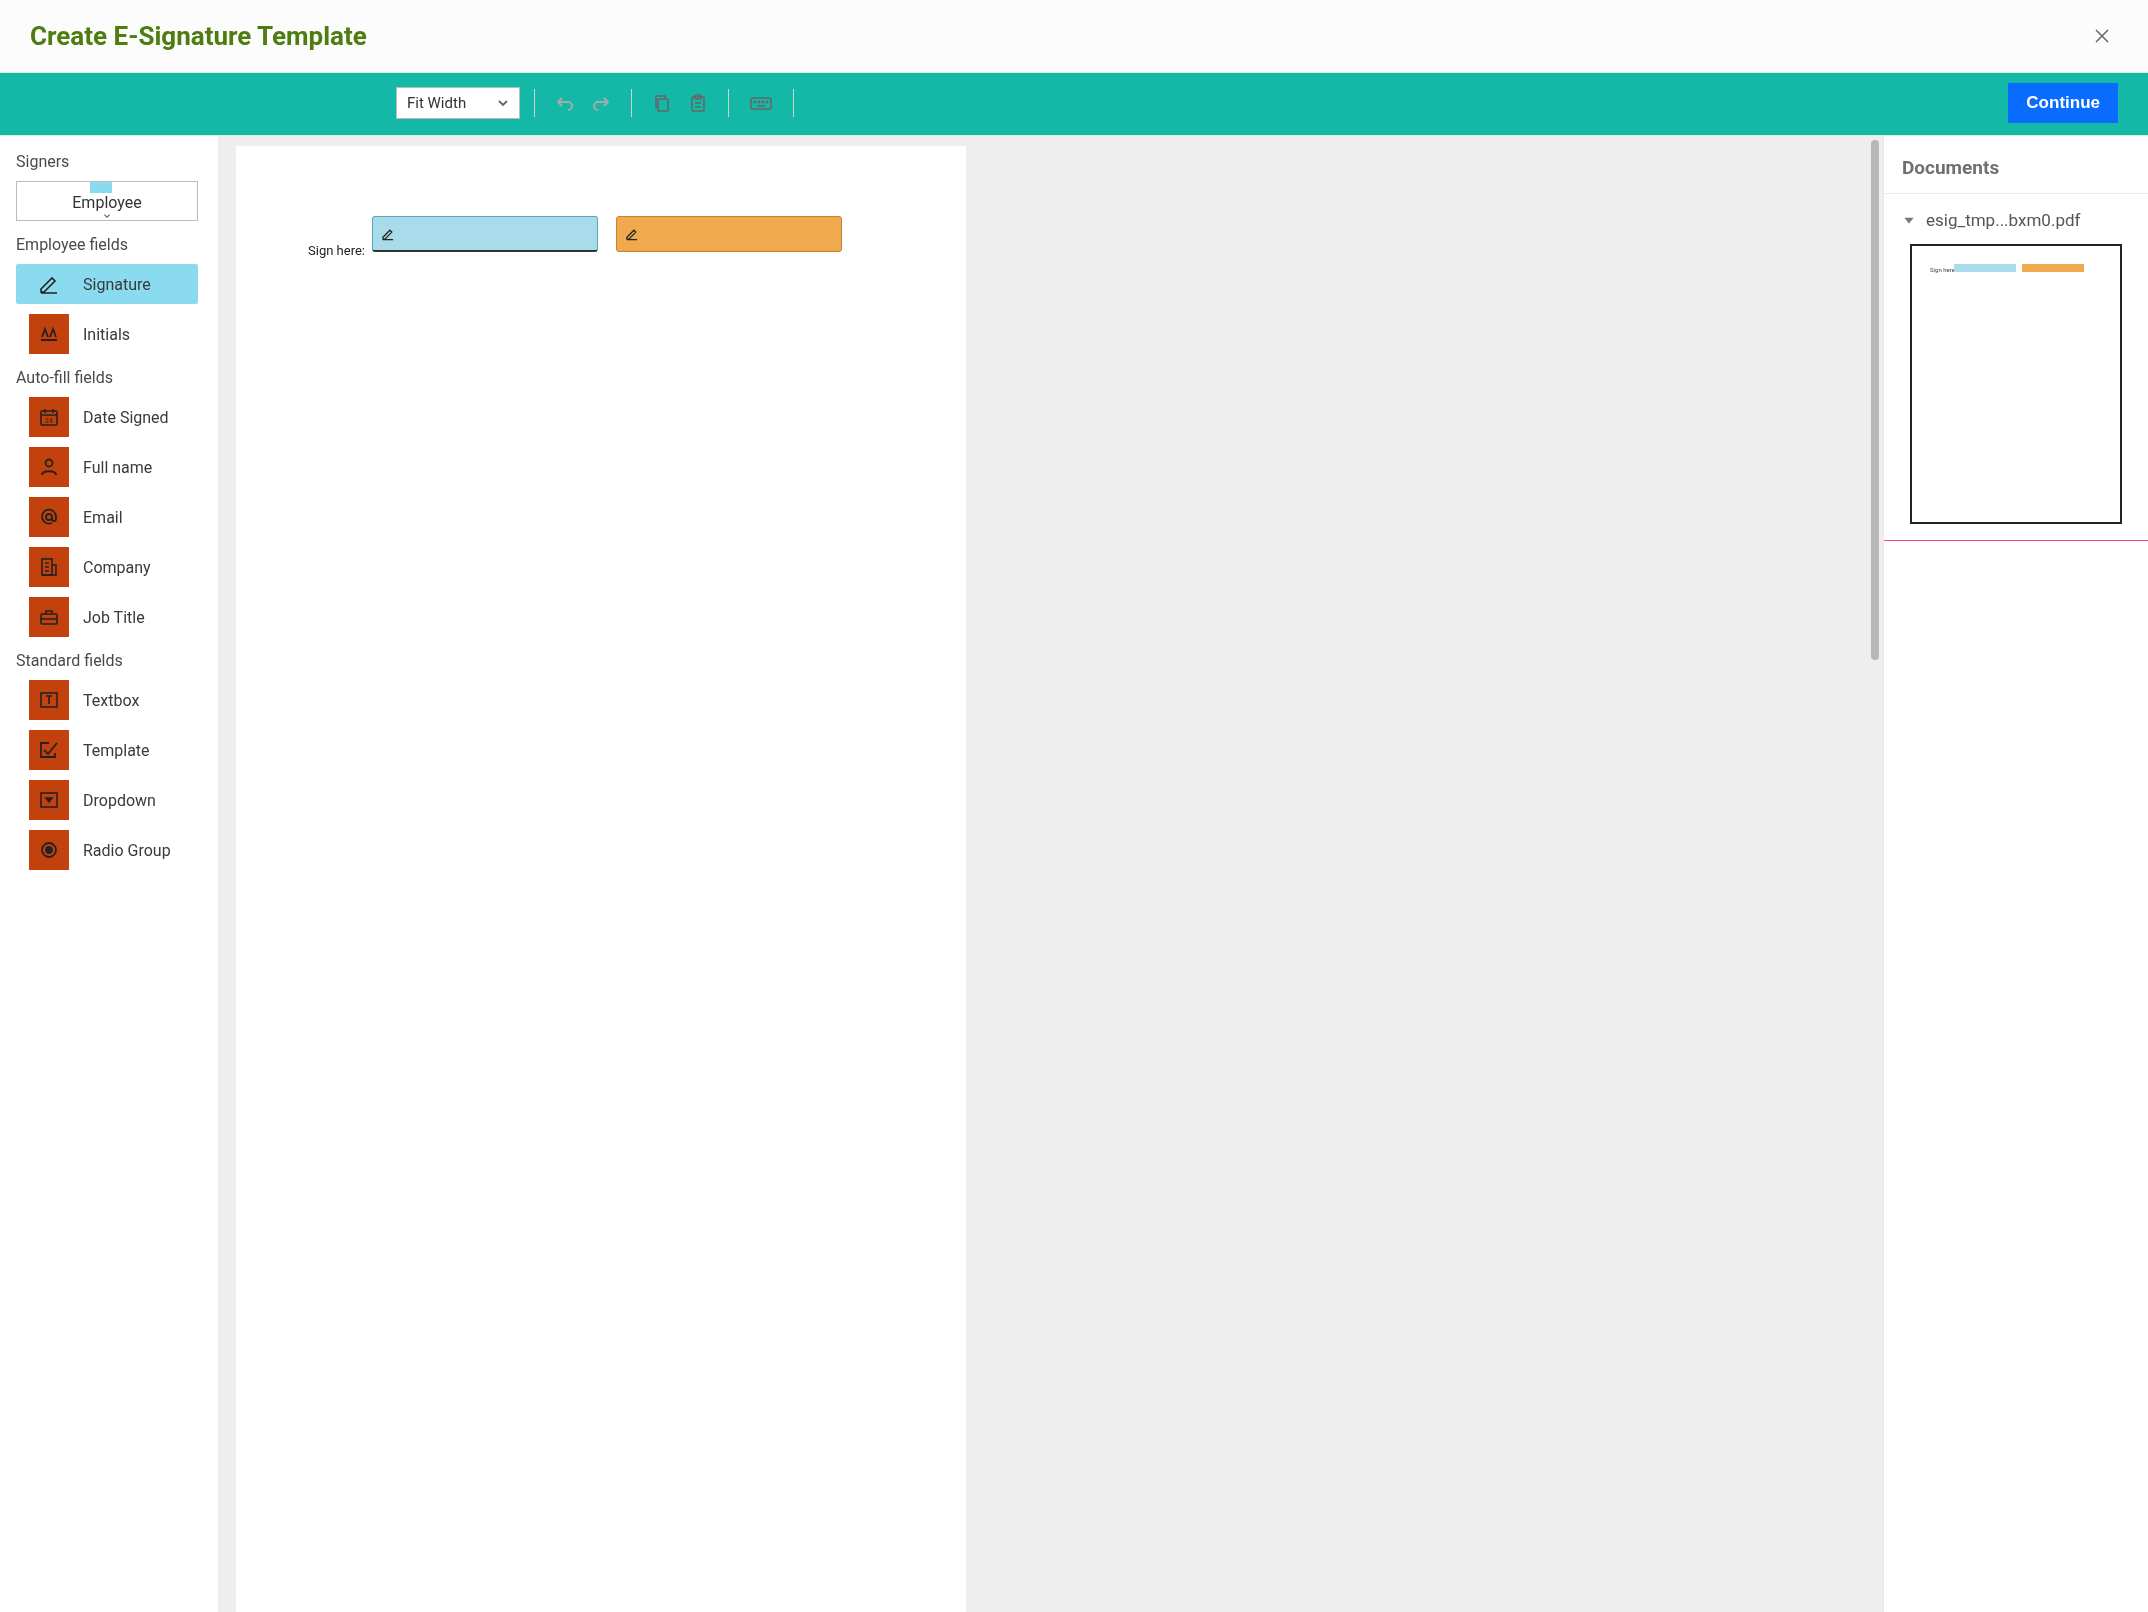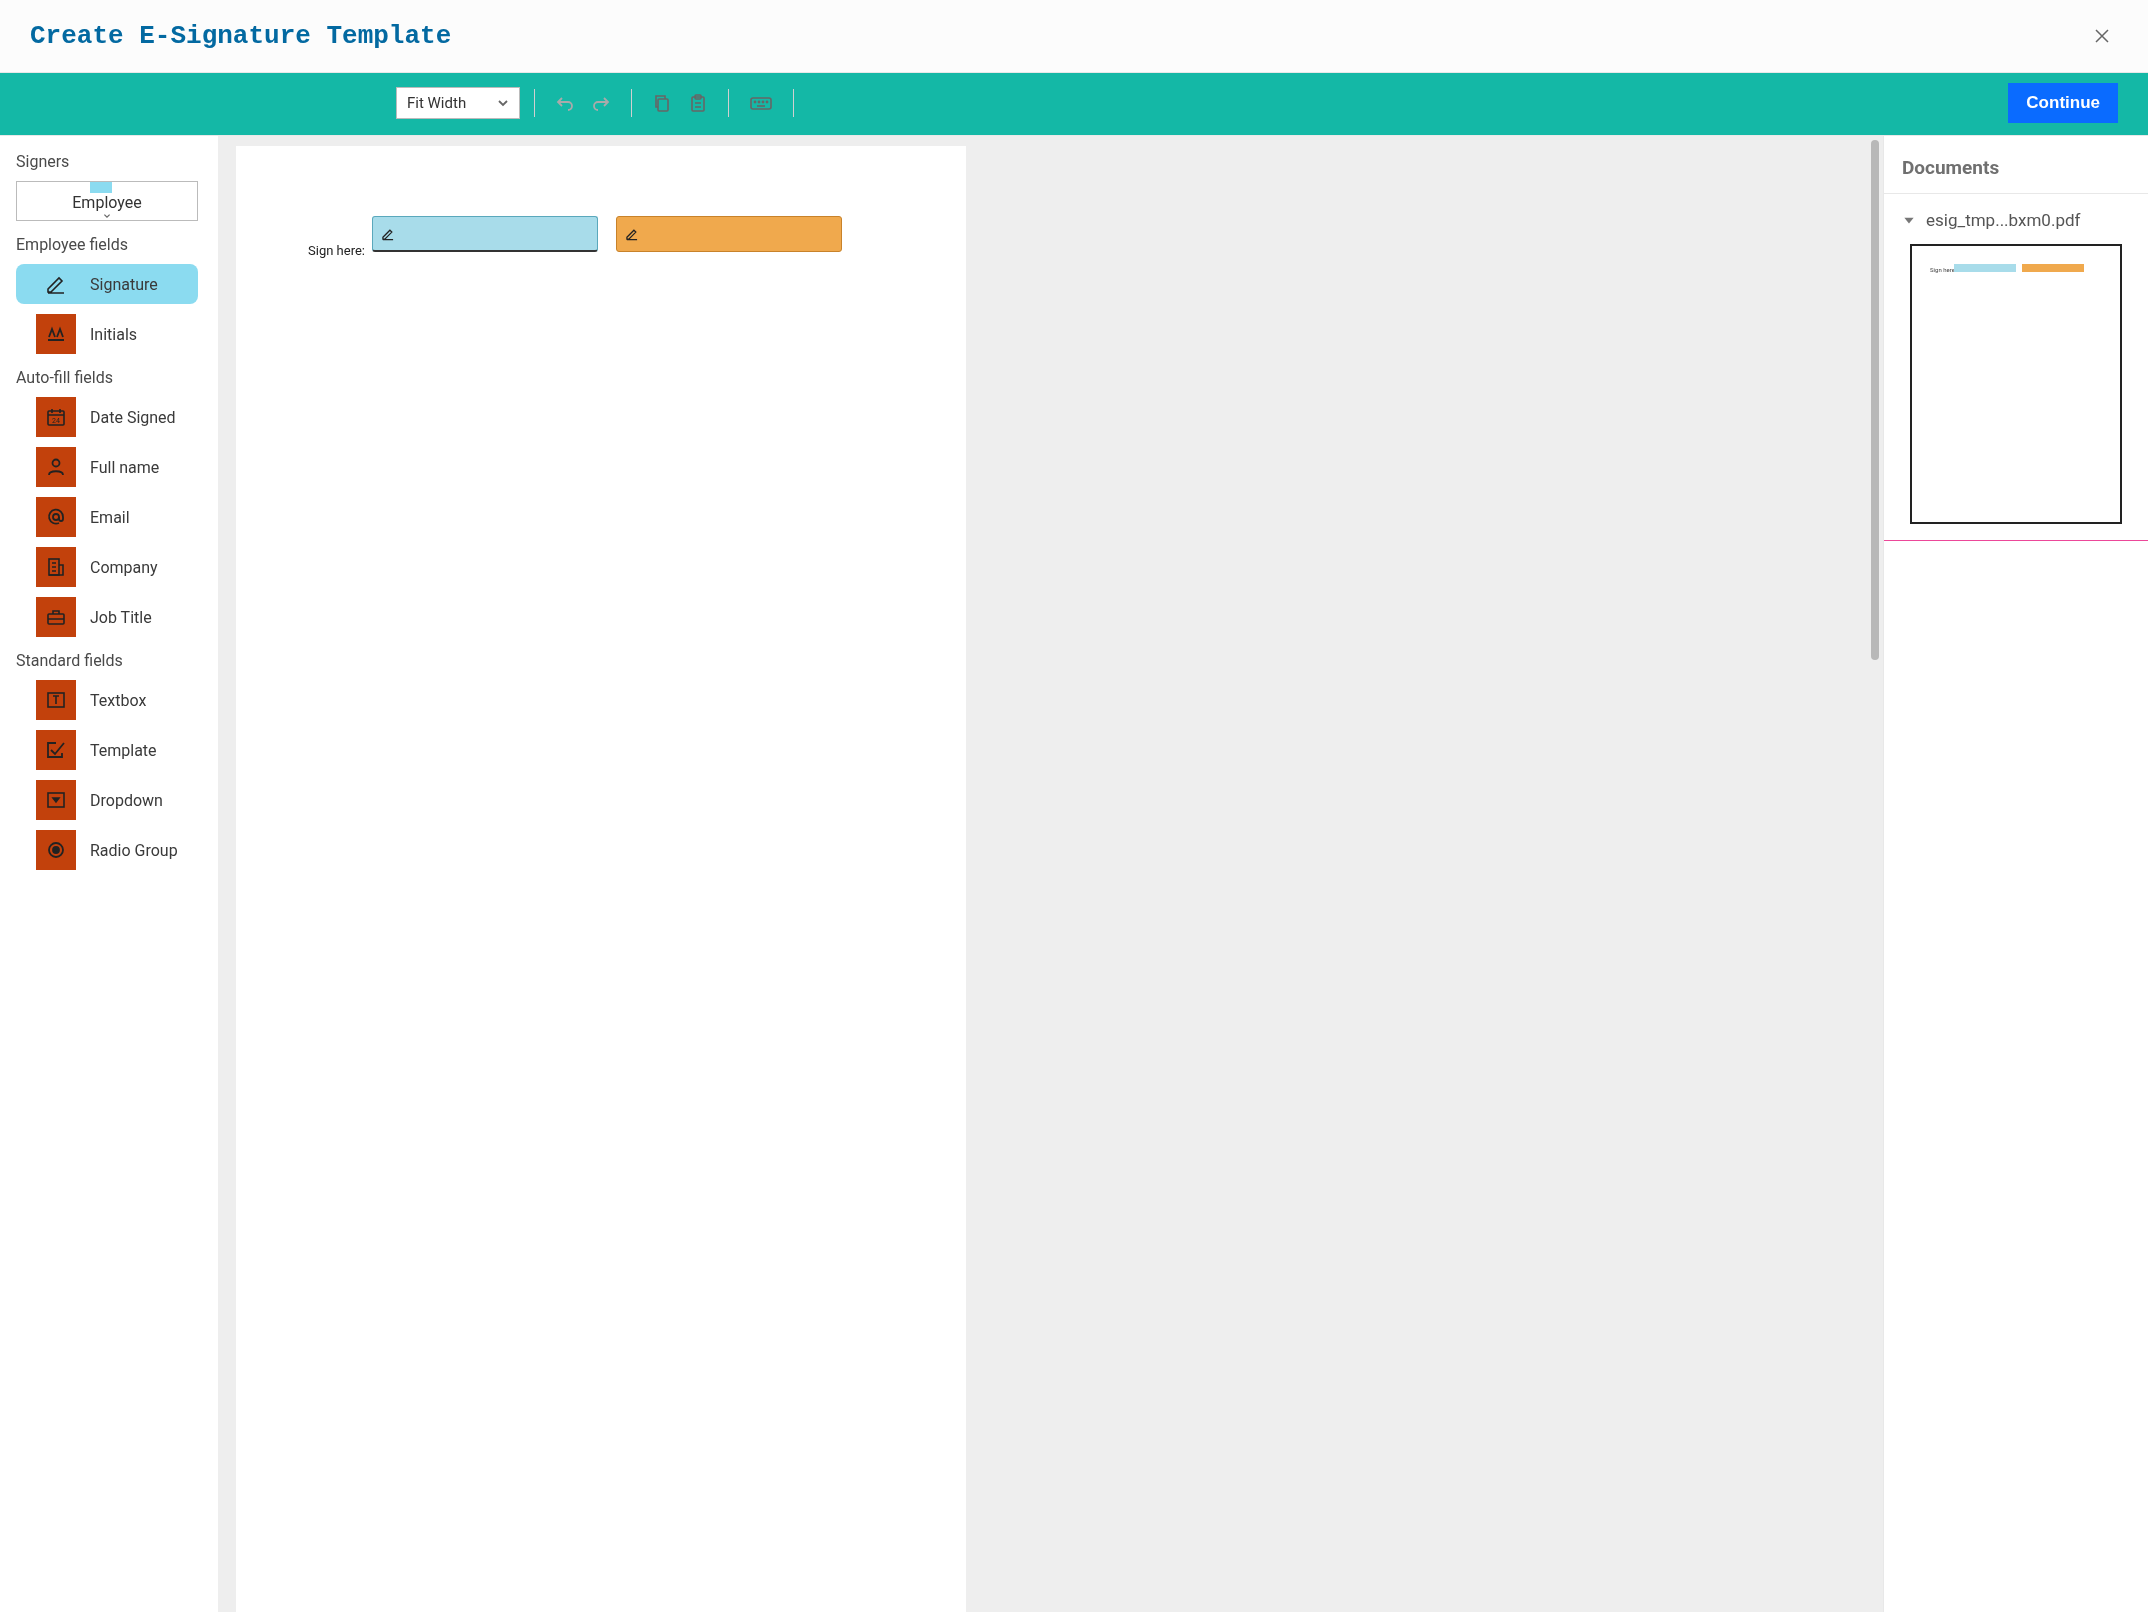--- a/index.html
+++ b/index.html
@@ -2,21 +2,21 @@
 <html><head>
 <meta charset="utf-8">
 <style>
 * { box-sizing: border-box; margin: 0; padding: 0; }
 body { font-family: -apple-system, BlinkMacSystemFont, "Segoe UI", Roboto, Helvetica, Arial, sans-serif; background: #fff; color: #333; }
 
 .header {
   display: flex; align-items: center; justify-content: space-between;
   padding: 20px 30px; border-bottom: 1px solid #e8e8e8; background: #fcfcfc;
 }
-.header h1 { font-size: 26px; font-weight: 700; color: #0369a1; font-family: Liberation Mono, monospace; }
+.header h1 { font-size: 26px; font-weight: 700; color: #4d7c0f; }
 .close-btn { background: none; border: none; cursor: pointer; padding: 6px; }
 
 .toolbar {
   display: flex; align-items: center; padding: 10px 30px 12px;
   border-bottom: 1px solid #e8e8e8; background: #14b8a6;
 }
 .toolbar-center { display: flex; align-items: center; gap: 4px; margin-left: 366px; }
 .zoom-select {
   display: flex; align-items: center; justify-content: space-between;
   width: 124px; height: 32px; padding: 0 10px;
@@ -40,21 +40,21 @@
 .signer-select {
   display: flex; align-items: center;
   width: 182px; height: 40px; border: 1px solid #bbb; background:#fff;
   padding: 0 10px; cursor: pointer; margin-bottom: 10px; flex-direction: column;
 }
 .signer-swatch { width: 22px; height: 20px; background: #8bdbf0; margin-right: 12px; }
 .signer-label { flex: 1; font-size: 16px; }
 
 .field-item {
   display: flex; align-items: center; height: 40px;
-  padding: 0 20px; cursor: grab; gap: 14px; border-radius: 8px;
+  padding: 0 13px; cursor: grab; gap: 14px; border-radius: 2px;
 }
 .field-item.active { background: #8bdbf0; width: 182px; }
 .field-icon {
   width: 40px; height: 40px; background: #c2410c;
   display: flex; align-items: center; justify-content: center; color: #222; flex-shrink:0;
 }
 .field-item.active .field-icon { background: transparent; }
 .field-label { font-size: 16px; color: #3a3a3a; }
 .field-group { display: flex; flex-direction: column; gap: 10px; }
 

